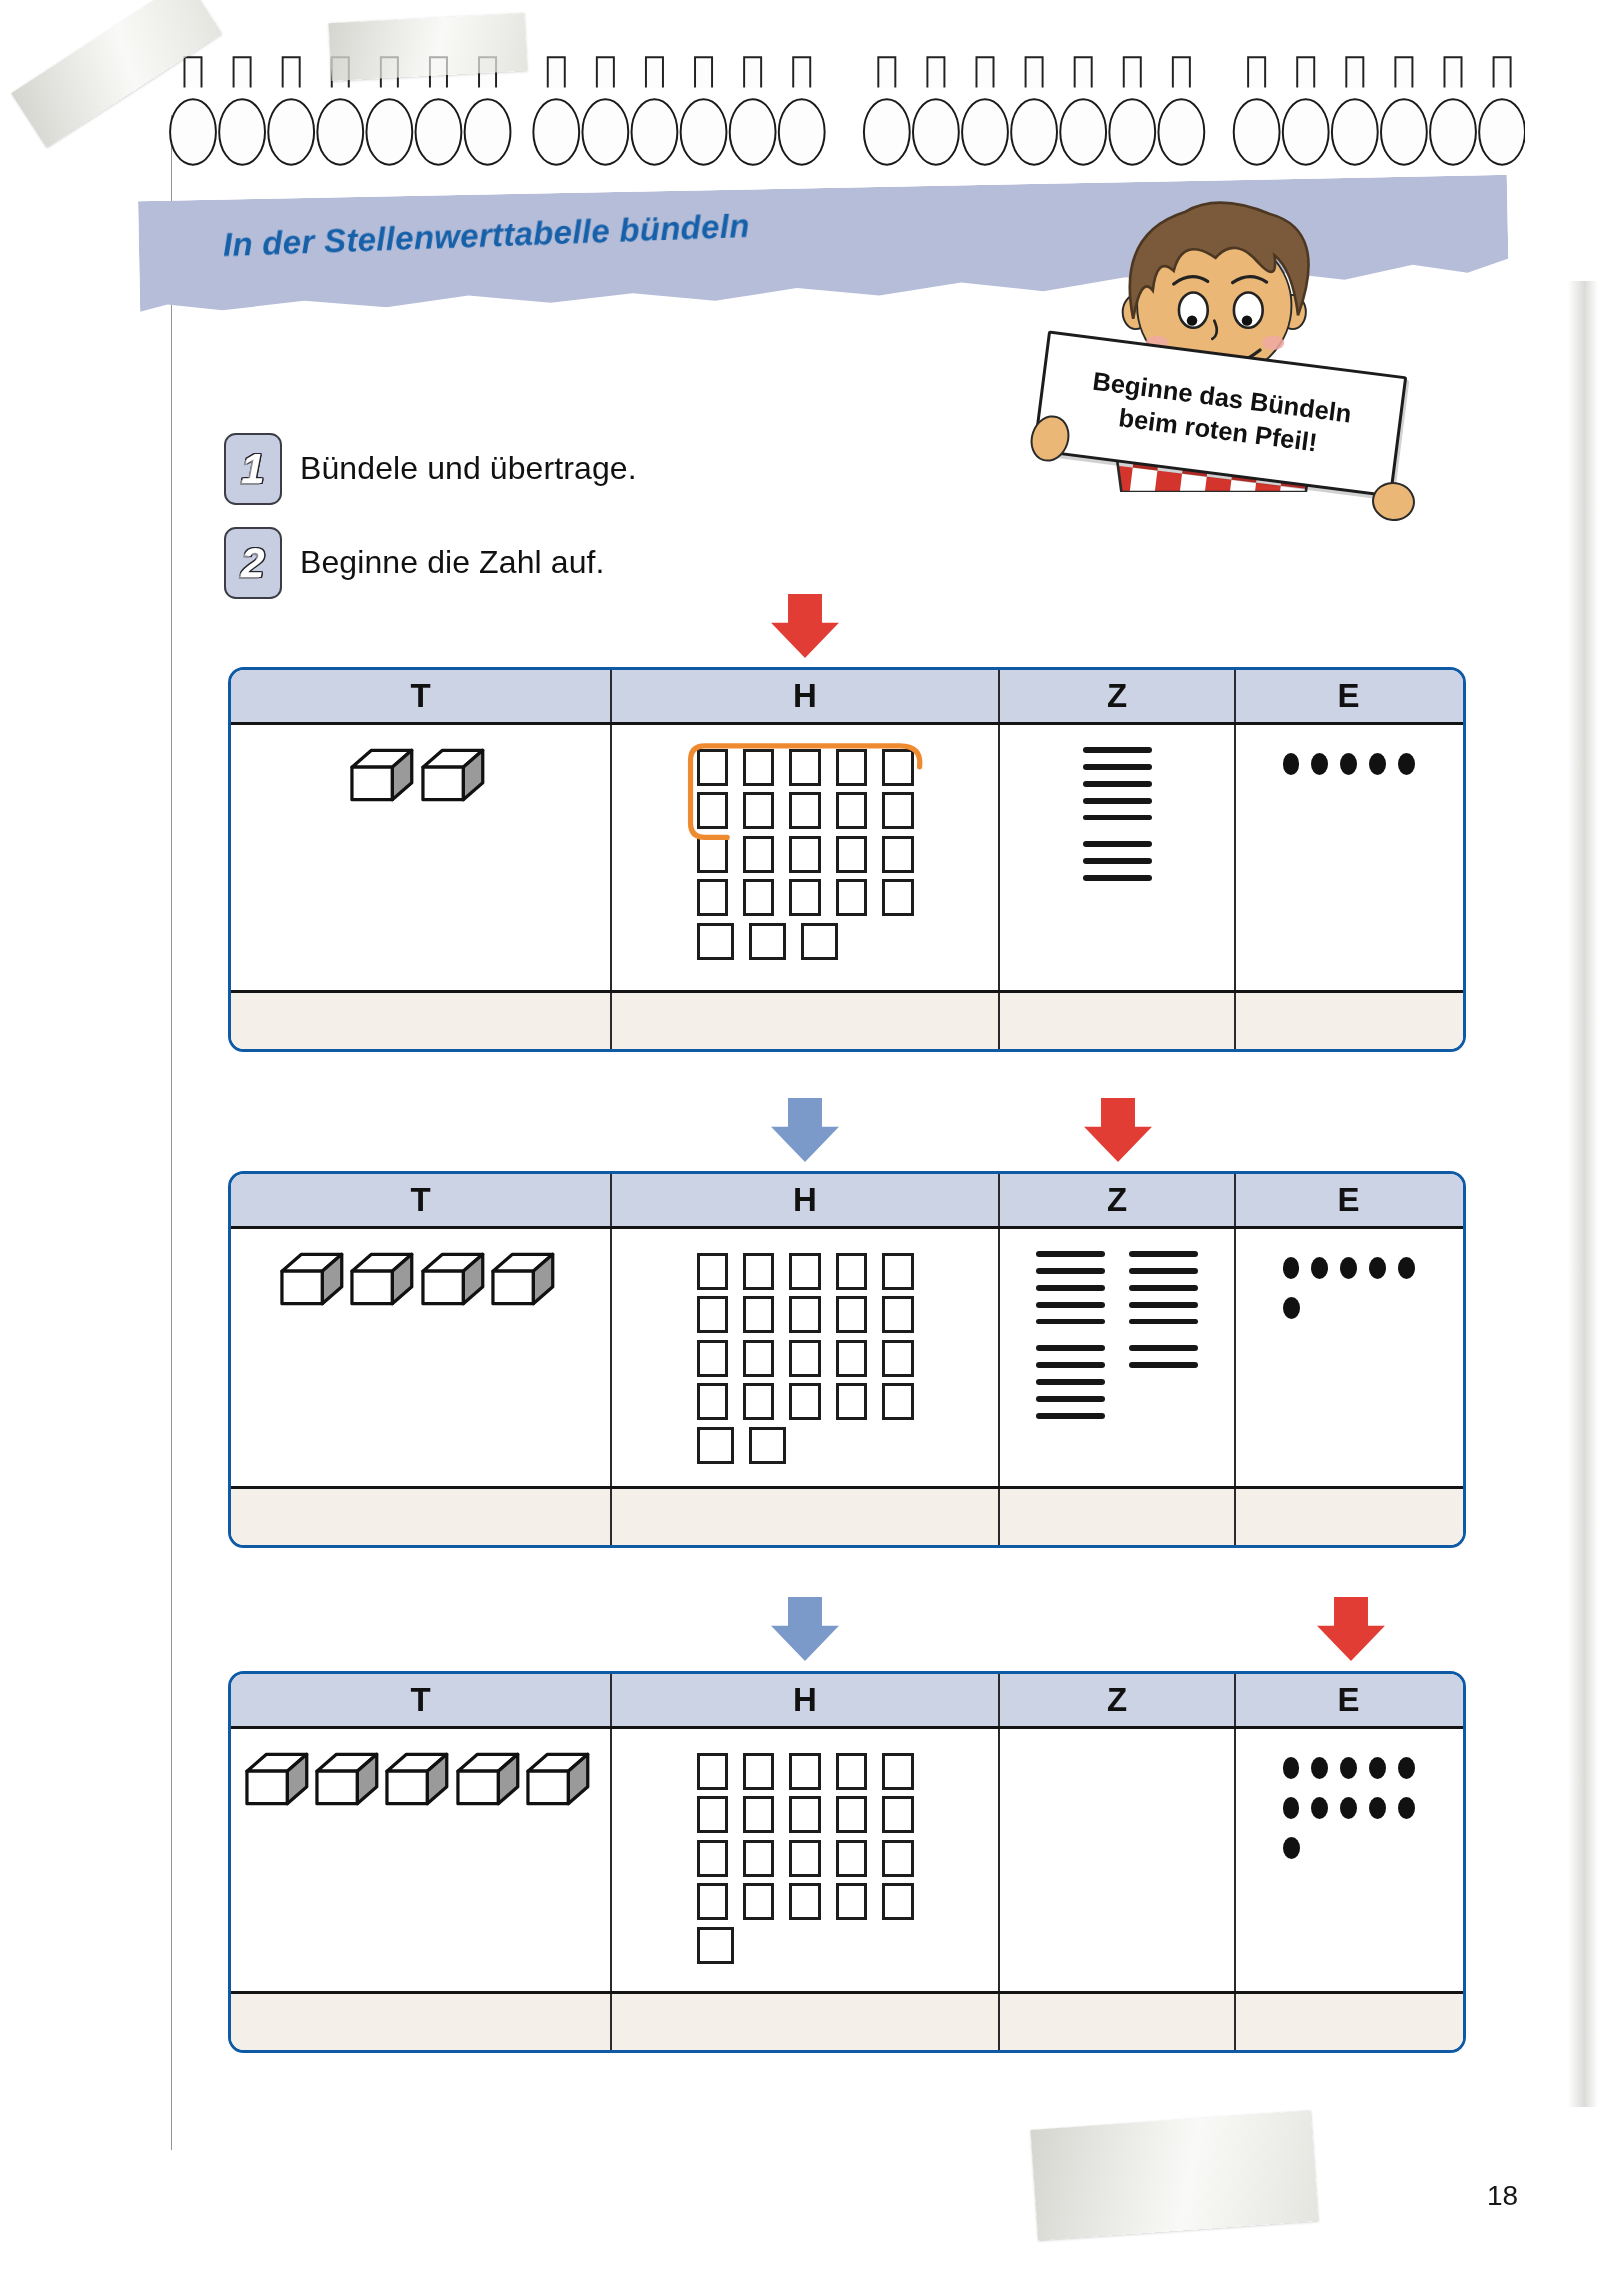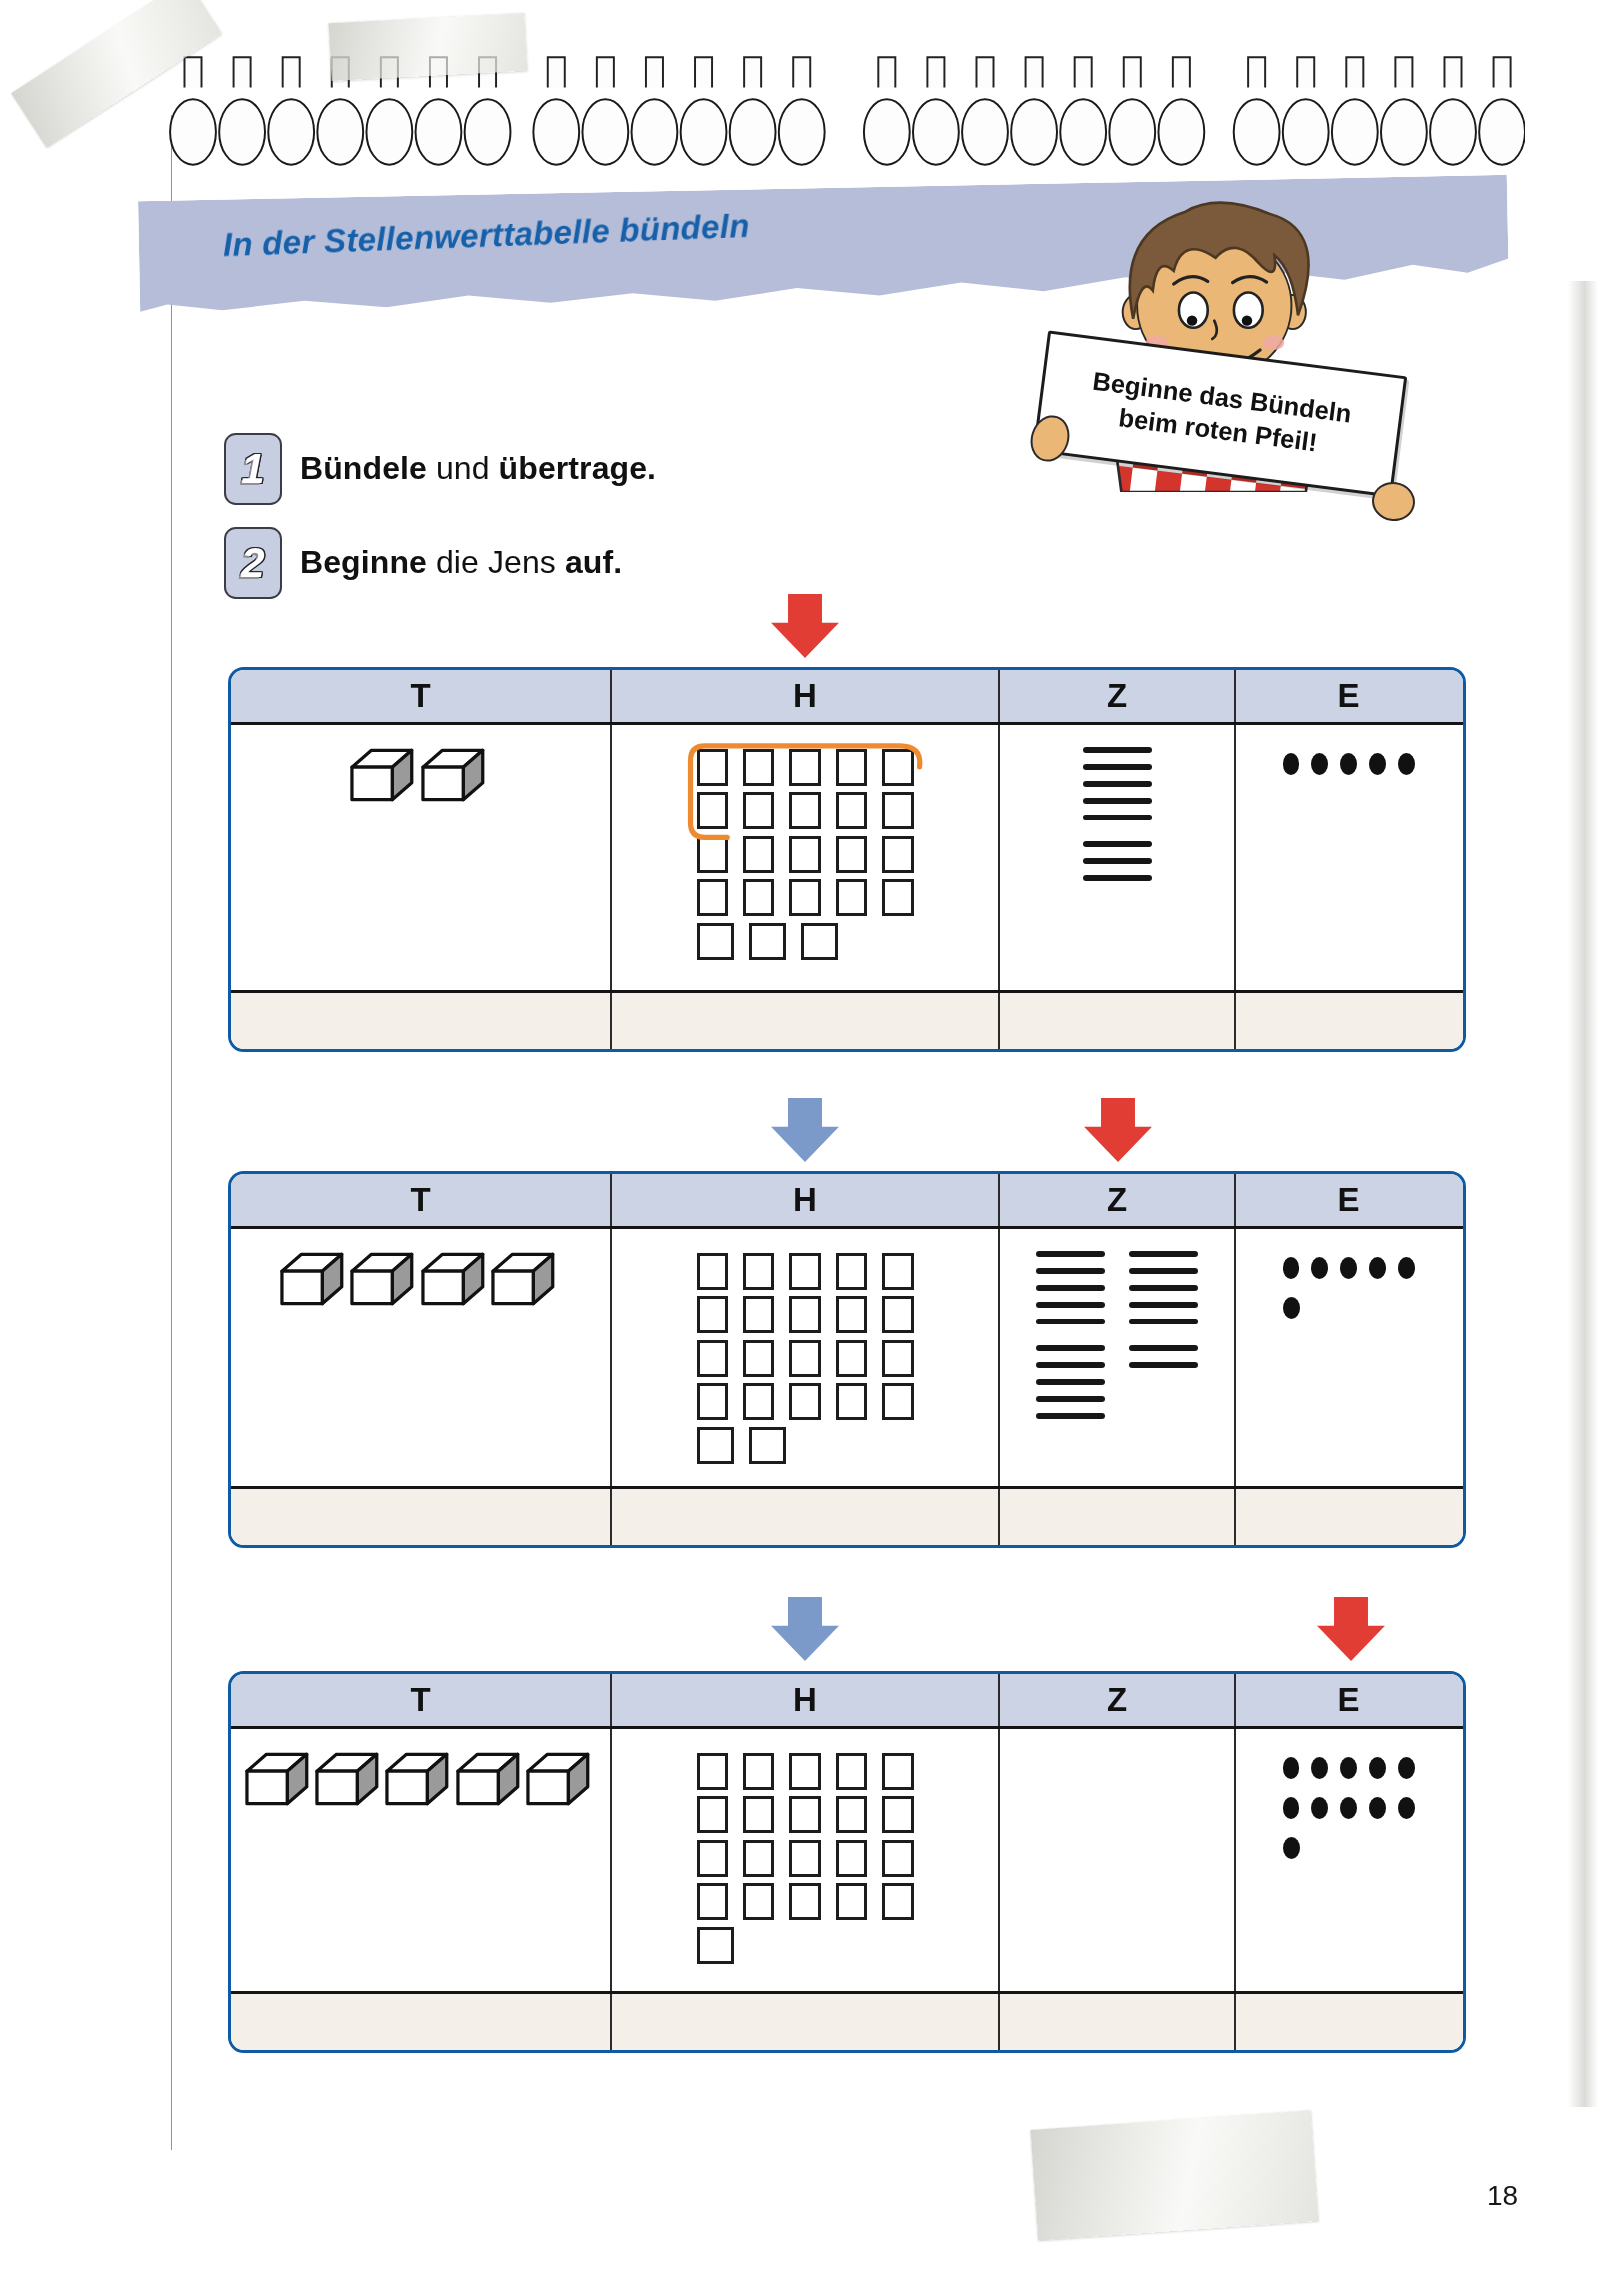--- a/index.html
+++ b/index.html
@@ -25,21 +25,21 @@
 
   
   .spiral{position:absolute;left:157px;top:48px;}
 
   
   .instr-badge{position:absolute;left:224px;width:54px;height:68px;background:#c7cee2;border:2.6px solid #3c3c46;border-radius:11.8px;
      display:flex;align-items:center;justify-content:center;}
   .instr-badge .num{font-size:42px;font-weight:bold;color:#fff;font-style:italic;
      text-shadow:-2px 2px 0 #8f8f97,1.3px 0 0 #26262c,-1.3px 0 0 #26262c,0 1.3px 0 #26262c,0 -1.3px 0 #26262c,1.3px 1.3px 0 #26262c,-1.3px -1.3px 0 #26262c,1.3px -1.3px 0 #26262c,-1.3px 1.3px 0 #26262c;}
   .instr-text{position:absolute;left:300px;font-size:32px;color:#111;letter-spacing:0.1px;}
-  .instr-text .b{font-weight:bold;}
+  .instr-text .b{font-weight:normal;}
 
   
   .boy{position:absolute;left:1018px;top:178px;}
   .sign{position:absolute;left:1039px;top:353px;width:356px;height:116px;background:#fff;border:3.3px solid #1c1c1c;border-radius:2.6px;
      transform:rotate(7.3deg);box-shadow:2.6px 3.3px 0 rgba(0,0,0,.18);display:flex;flex-direction:column;align-items:center;justify-content:center;}
   .sign .l{font-size:25.5px;font-weight:bold;color:#111;line-height:1.3;white-space:nowrap;}
   .hand{position:absolute;background:#eab776;border:2.6px solid #2a2a2a;border-radius:50%;}
   .hand-left{left:1031px;top:415px;width:34px;height:43px;transform:rotate(18deg);}
   .hand-right{left:1372px;top:482px;width:39px;height:35px;transform:rotate(8deg);}
 
@@ -188,21 +188,21 @@
   <div class="hand hand-right"></div>
 
   <div id="instructions">
       <div class="instr-badge" style="top: 433px;">
         <span class="num">1</span>
       </div>
       <div class="instr-text" style="top: 450px;"><span class="b">Bündele</span><span> und </span><span class="b">übertrage.</span></div>
       <div class="instr-badge" style="top: 527px;">
         <span class="num">2</span>
       </div>
-      <div class="instr-text" style="top: 544px;"><span class="b">Beginne</span><span> die Jens </span><span class="b">auf.</span></div>
+      <div class="instr-text" style="top: 544px;"><span class="b">Beginne</span><span> die Zahl </span><span class="b">auf.</span></div>
     </div>
   <div id="arrows-layer">
       <div class="arrow" style="left: 771px; top: 594px;"><svg width="68" height="64" viewBox="0 0 104 98">
           <polygon points="26,0 78,0 78,44 104,44 52,98 0,44 26,44" fill="#e23d35"></polygon>
         </svg></div>
       <div class="arrow" style="left: 771px; top: 1098px;"><svg width="68" height="64" viewBox="0 0 104 98">
           <polygon points="26,0 78,0 78,44 104,44 52,98 0,44 26,44" fill="#7b99c9"></polygon>
         </svg></div>
       <div class="arrow" style="left: 1084px; top: 1098px;"><svg width="68" height="64" viewBox="0 0 104 98">
           <polygon points="26,0 78,0 78,44 104,44 52,98 0,44 26,44" fill="#e23d35"></polygon>

